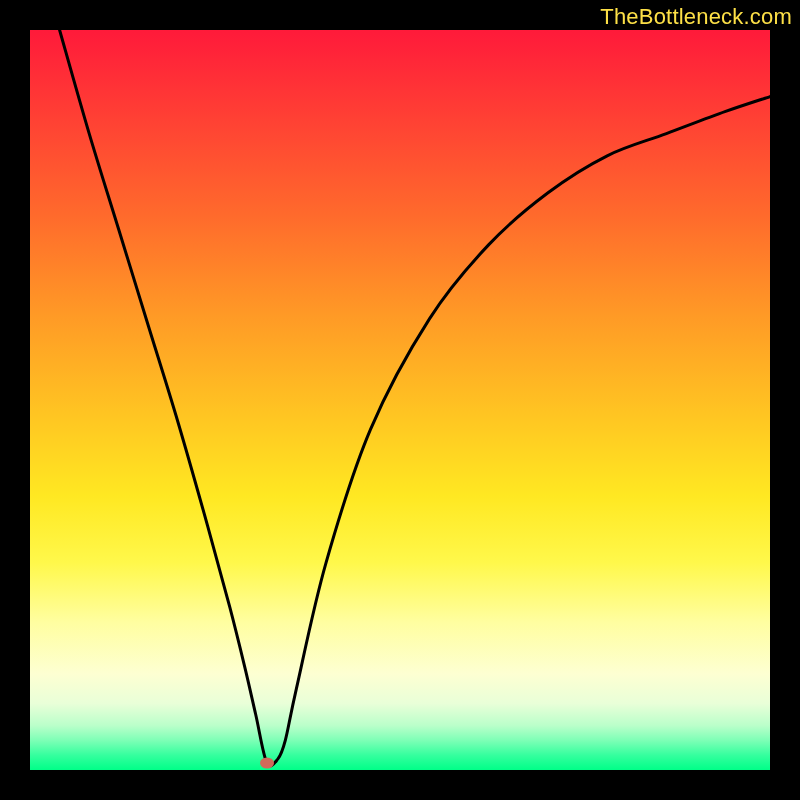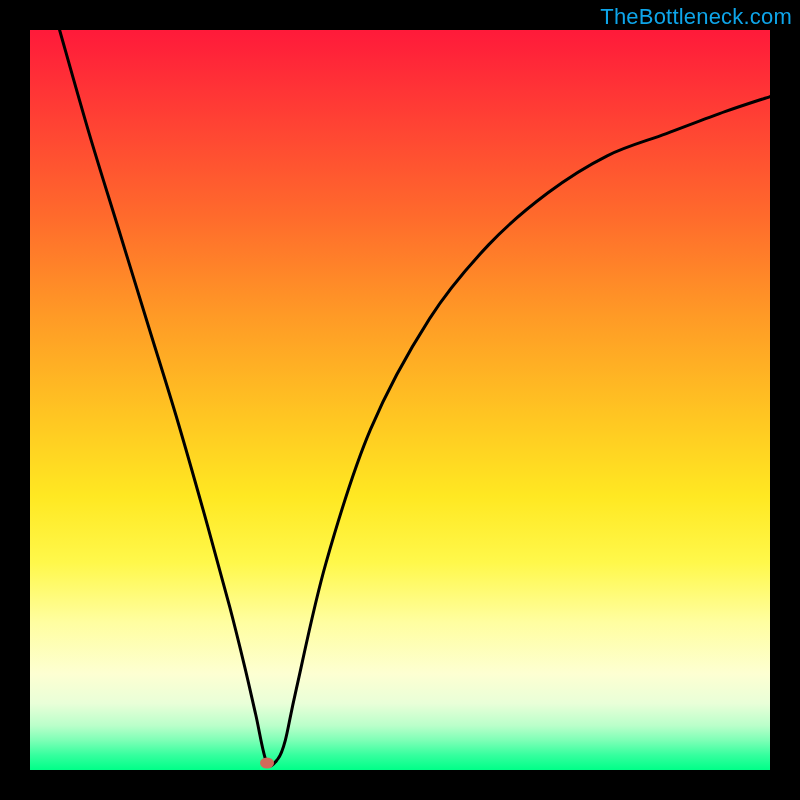--- a/index.html
+++ b/index.html
@@ -61,21 +61,21 @@
     width: 14px;
     height: 11px;
     background: #d06a5a;
     border-radius: 50% / 50%;
     transform: translate(-50%, -50%);
   }
   .watermark {
     position: absolute;
     top: 4px;
     right: 8px;
-    color: #0ea5e9;
+    color: #fde047;
     font-size: 22px;
     letter-spacing: 0.2px;
     font-weight: 500;
   }
 </style>
 </head>
 <body>
 
 <div class="watermark">TheBottleneck.com</div>
 

